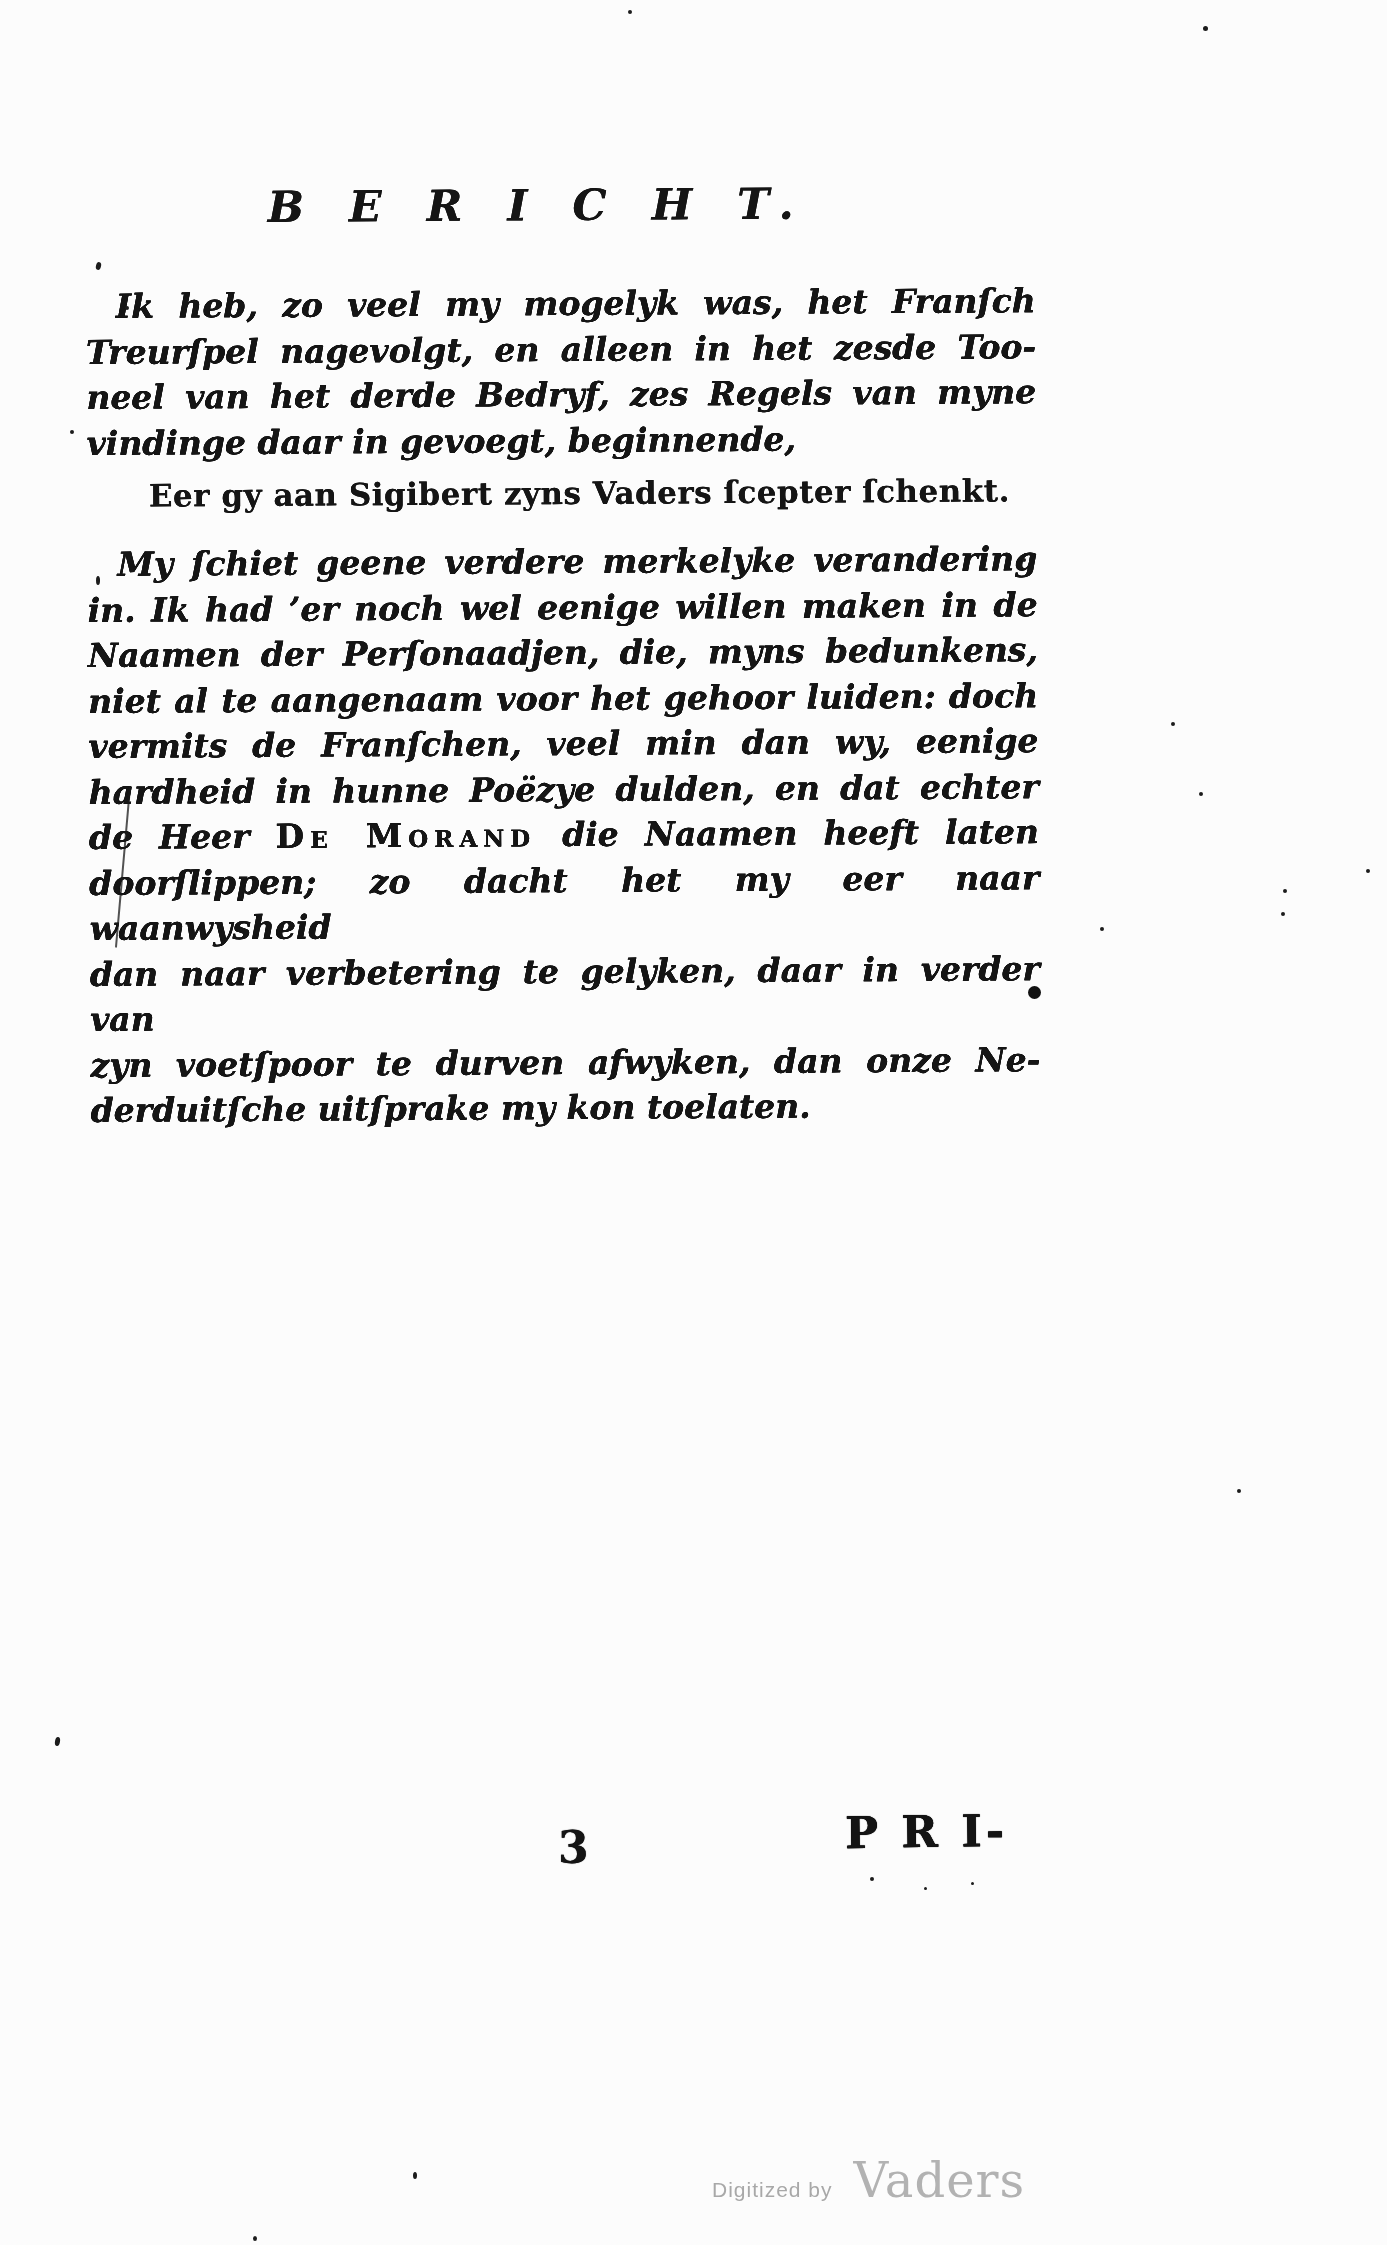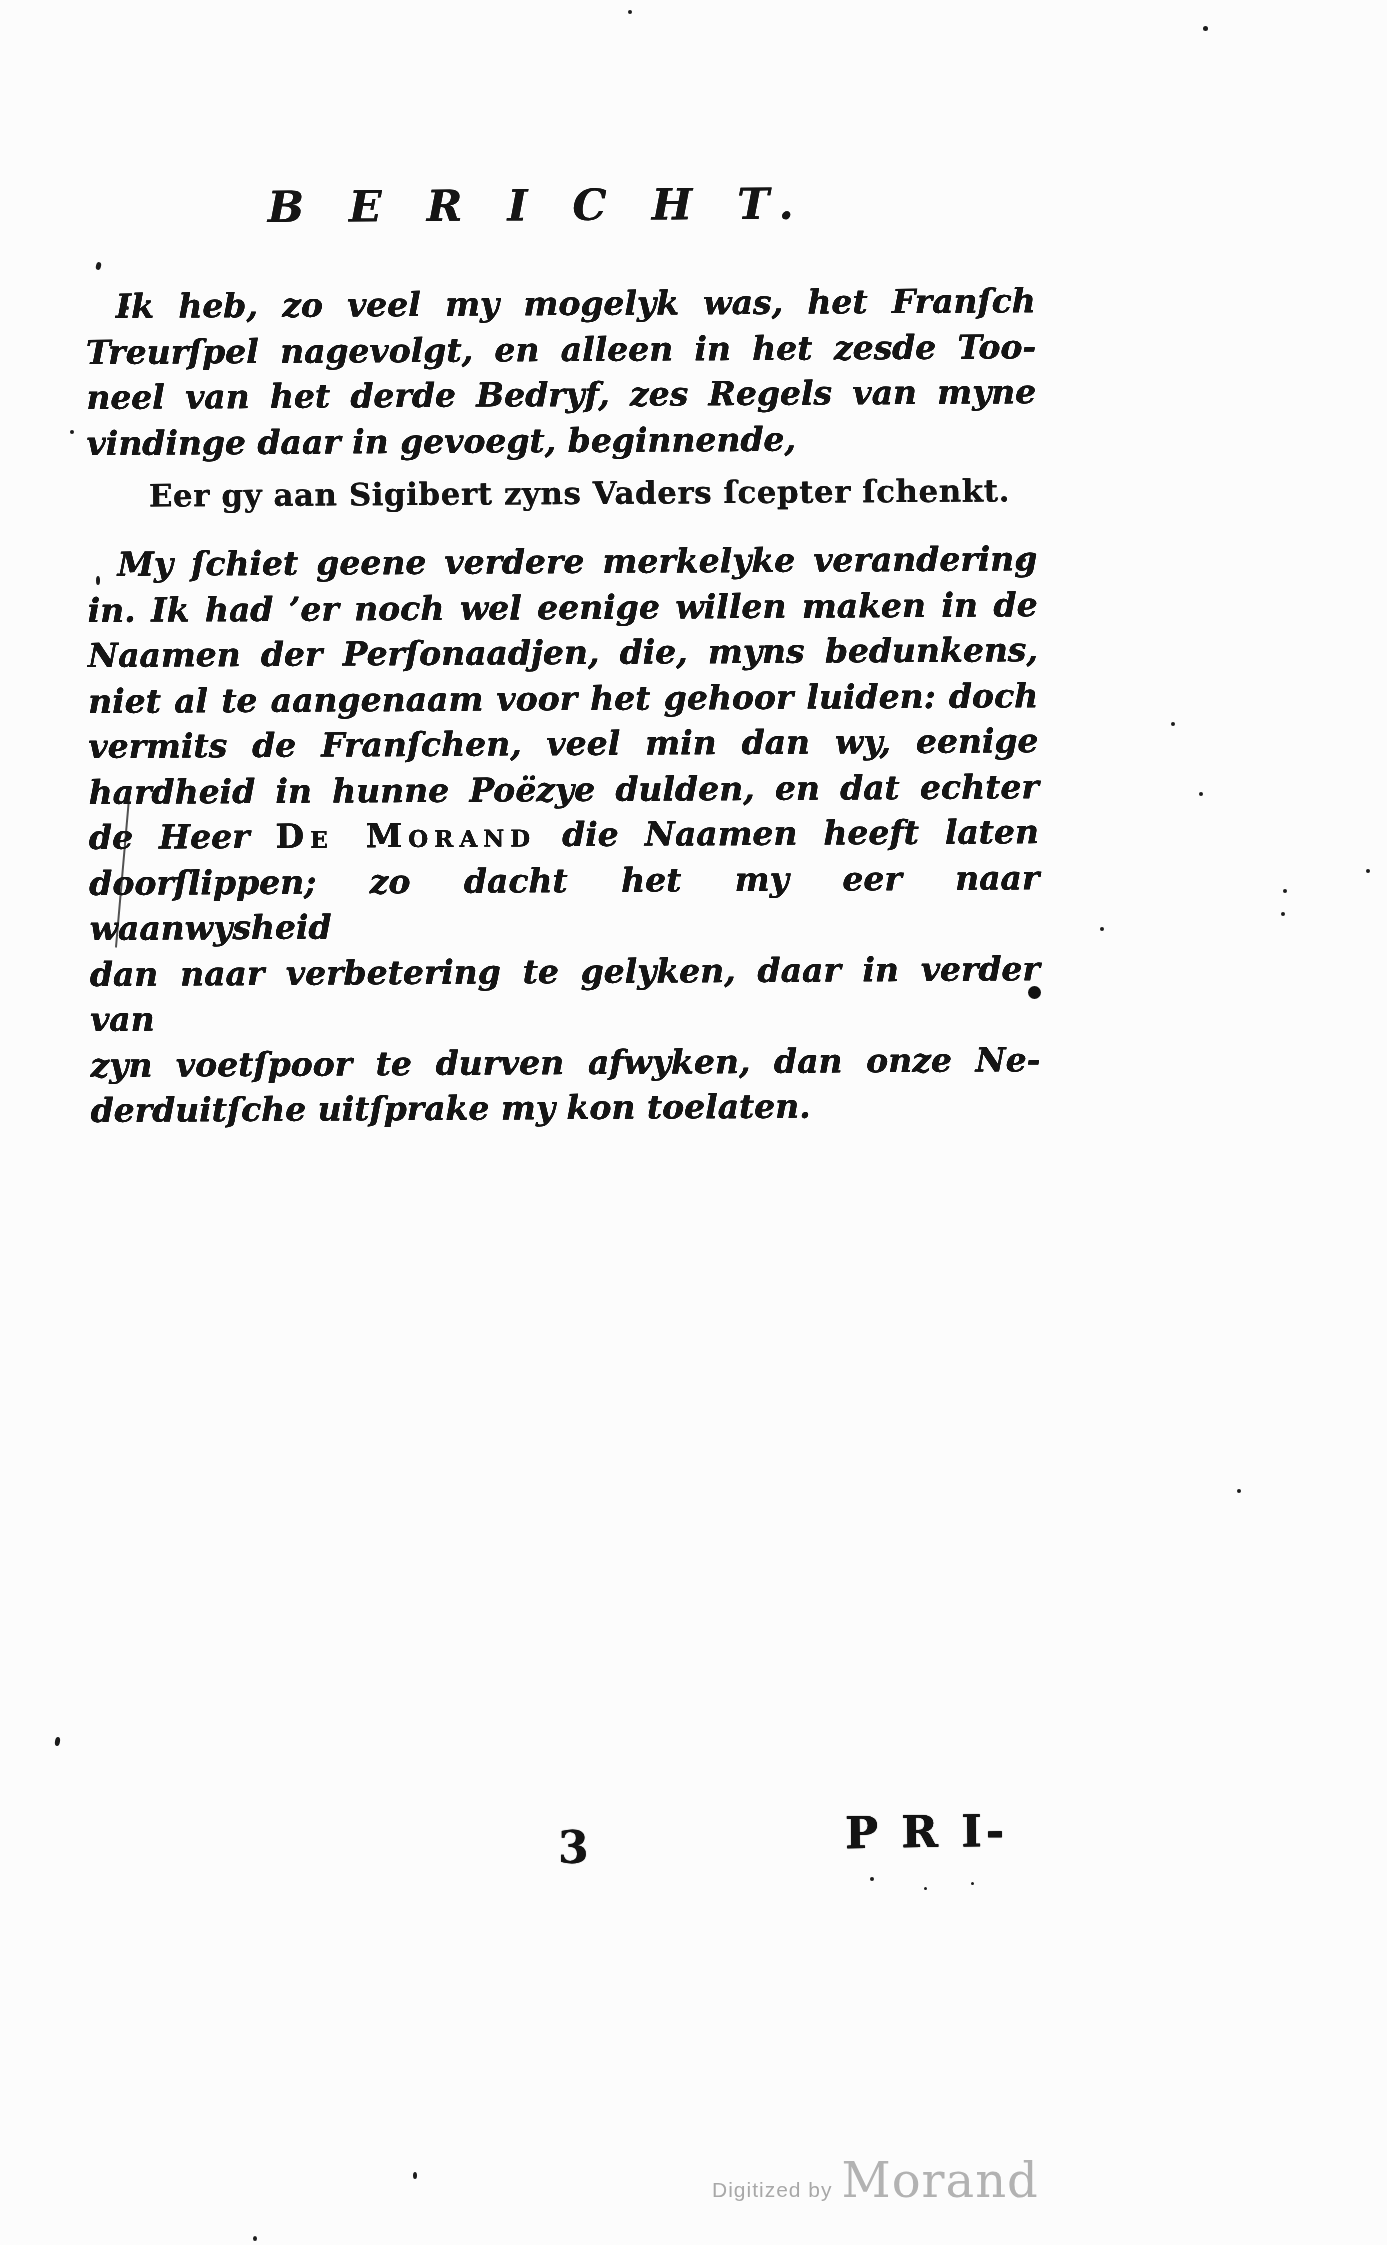--- a/index.html
+++ b/index.html
@@ -80,21 +80,21 @@
     letter-spacing: 4px;
     color: #141414;
     transform: rotate(-0.8deg);
     text-shadow: 0 0 1px #000, 0 0 0.5px #000;
   }
   .watermark {
     position: absolute;
     left: 712px; top: 2152px;
     display: flex;
     align-items: baseline;
-    gap: 9px;
+    gap: 21px;
   }
   .watermark-prefix {
     font-family: "Liberation Sans", sans-serif;
     font-size: 21px;
     color: #a8a8a8;
     letter-spacing: 1px;
   }
   .watermark-brand {
     font-family: "DejaVu Serif", serif;
     font-size: 48px;
@@ -177,16 +177,16 @@
   <div class="speck" style="left:1237px;top:1489px;width:4px;height:4px;"></div>
   <div class="speck" style="left:55px;top:1737px;width:5px;height:9px;transform:rotate(10deg);"></div>
   <div class="speck" style="left:870px;top:1877px;width:4px;height:4px;"></div>
   <div class="speck" style="left:924px;top:1887px;width:3px;height:3px;"></div>
   <div class="speck" style="left:971px;top:1882px;width:3px;height:3px;"></div>
   <div class="speck" style="left:413px;top:2172px;width:4px;height:7px;"></div>
   <div class="speck" style="left:253px;top:2236px;width:4px;height:5px;"></div>
 
   <div class="watermark">
     <span class="watermark-prefix">Digitized by</span>
-    <span class="watermark-brand">Morand</span>
+    <span class="watermark-brand">Vaders</span>
   </div>
 
 </div>
 
 </body></html>

